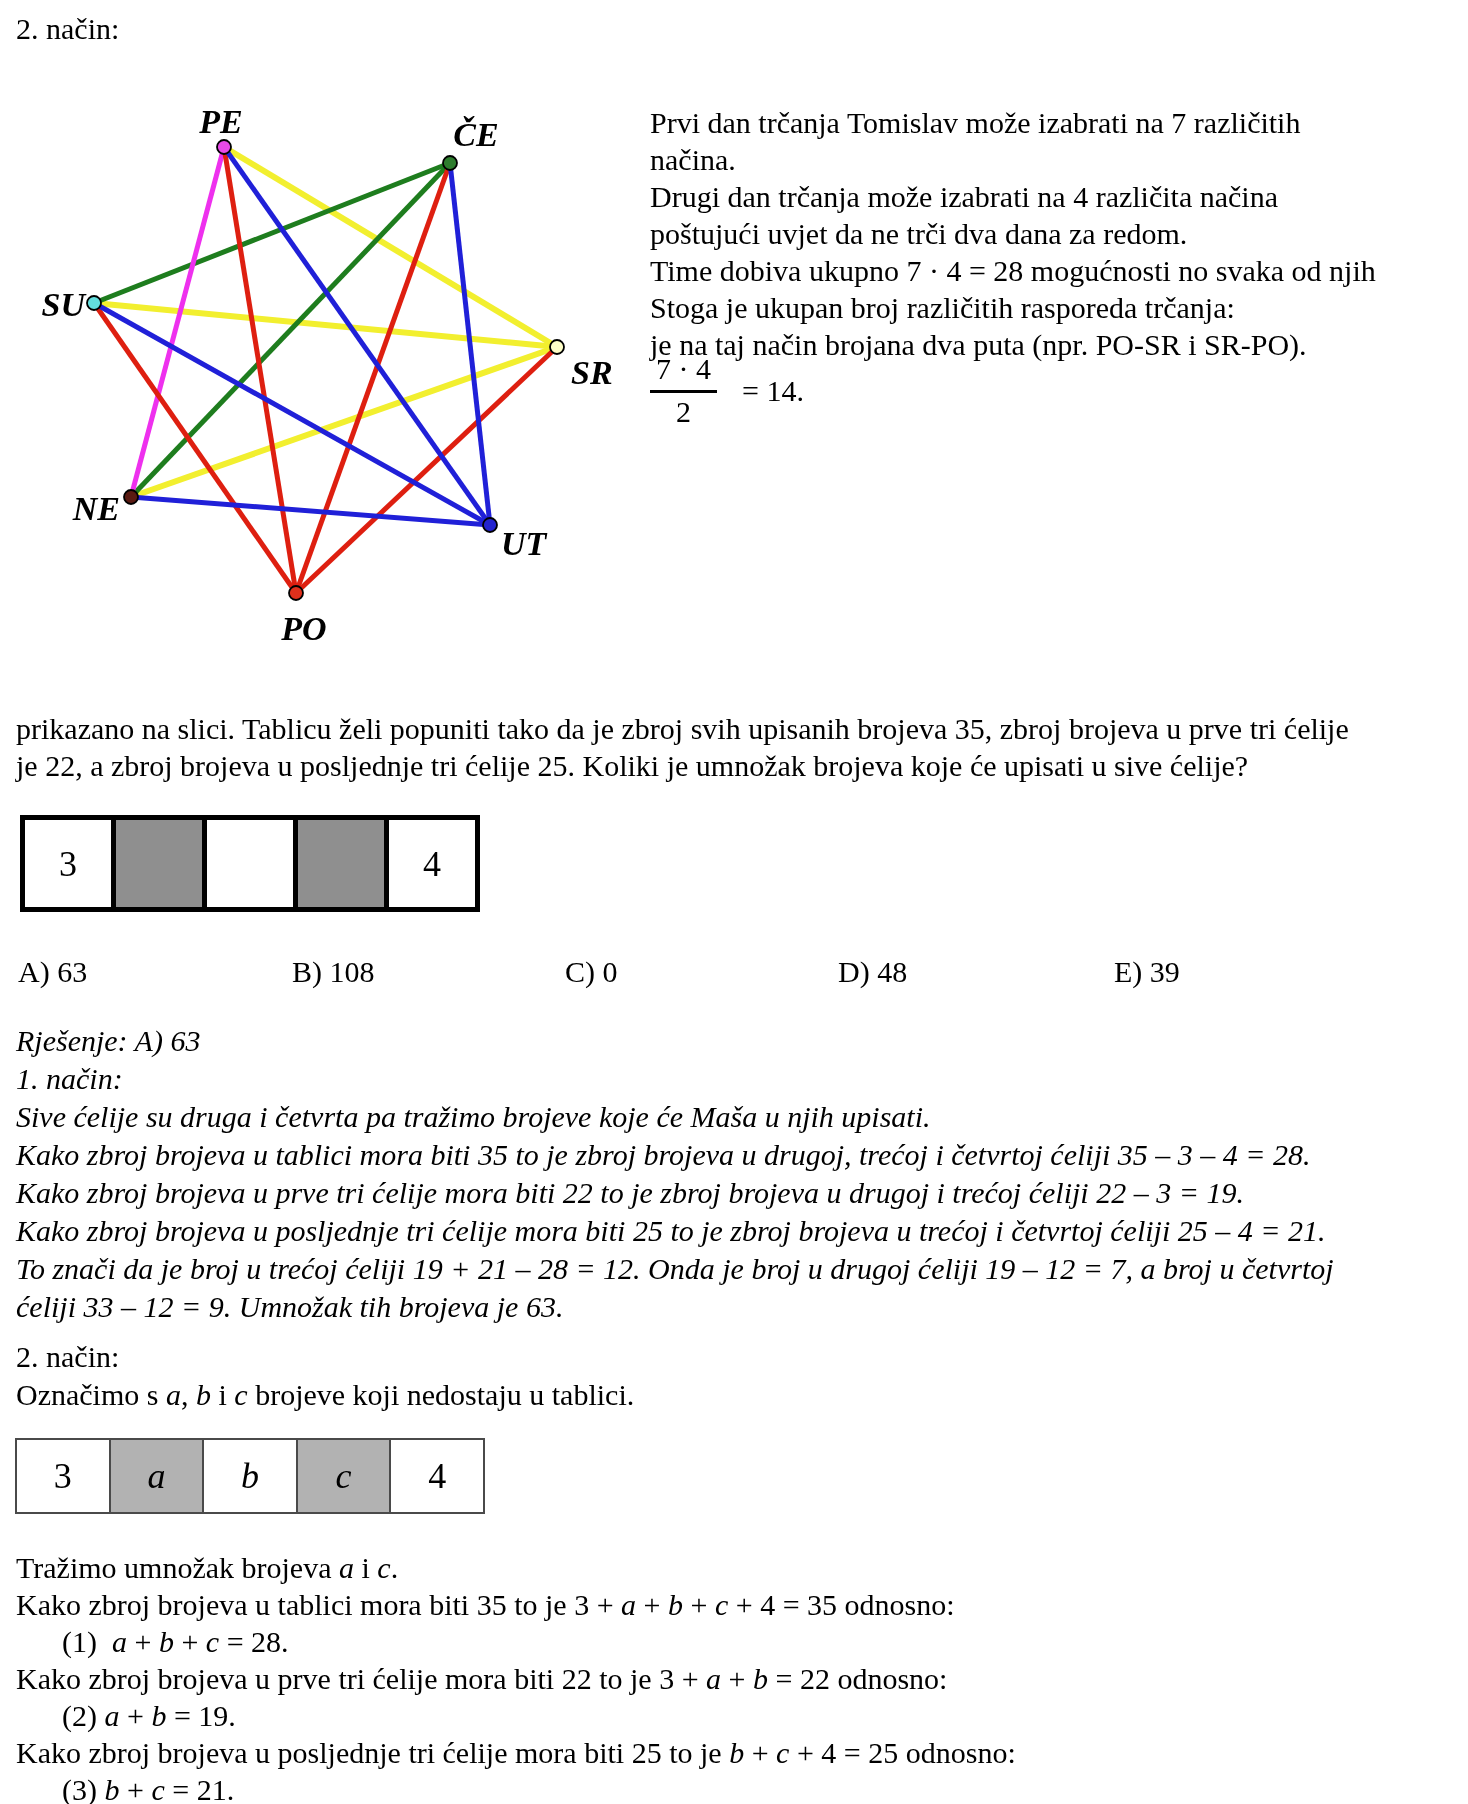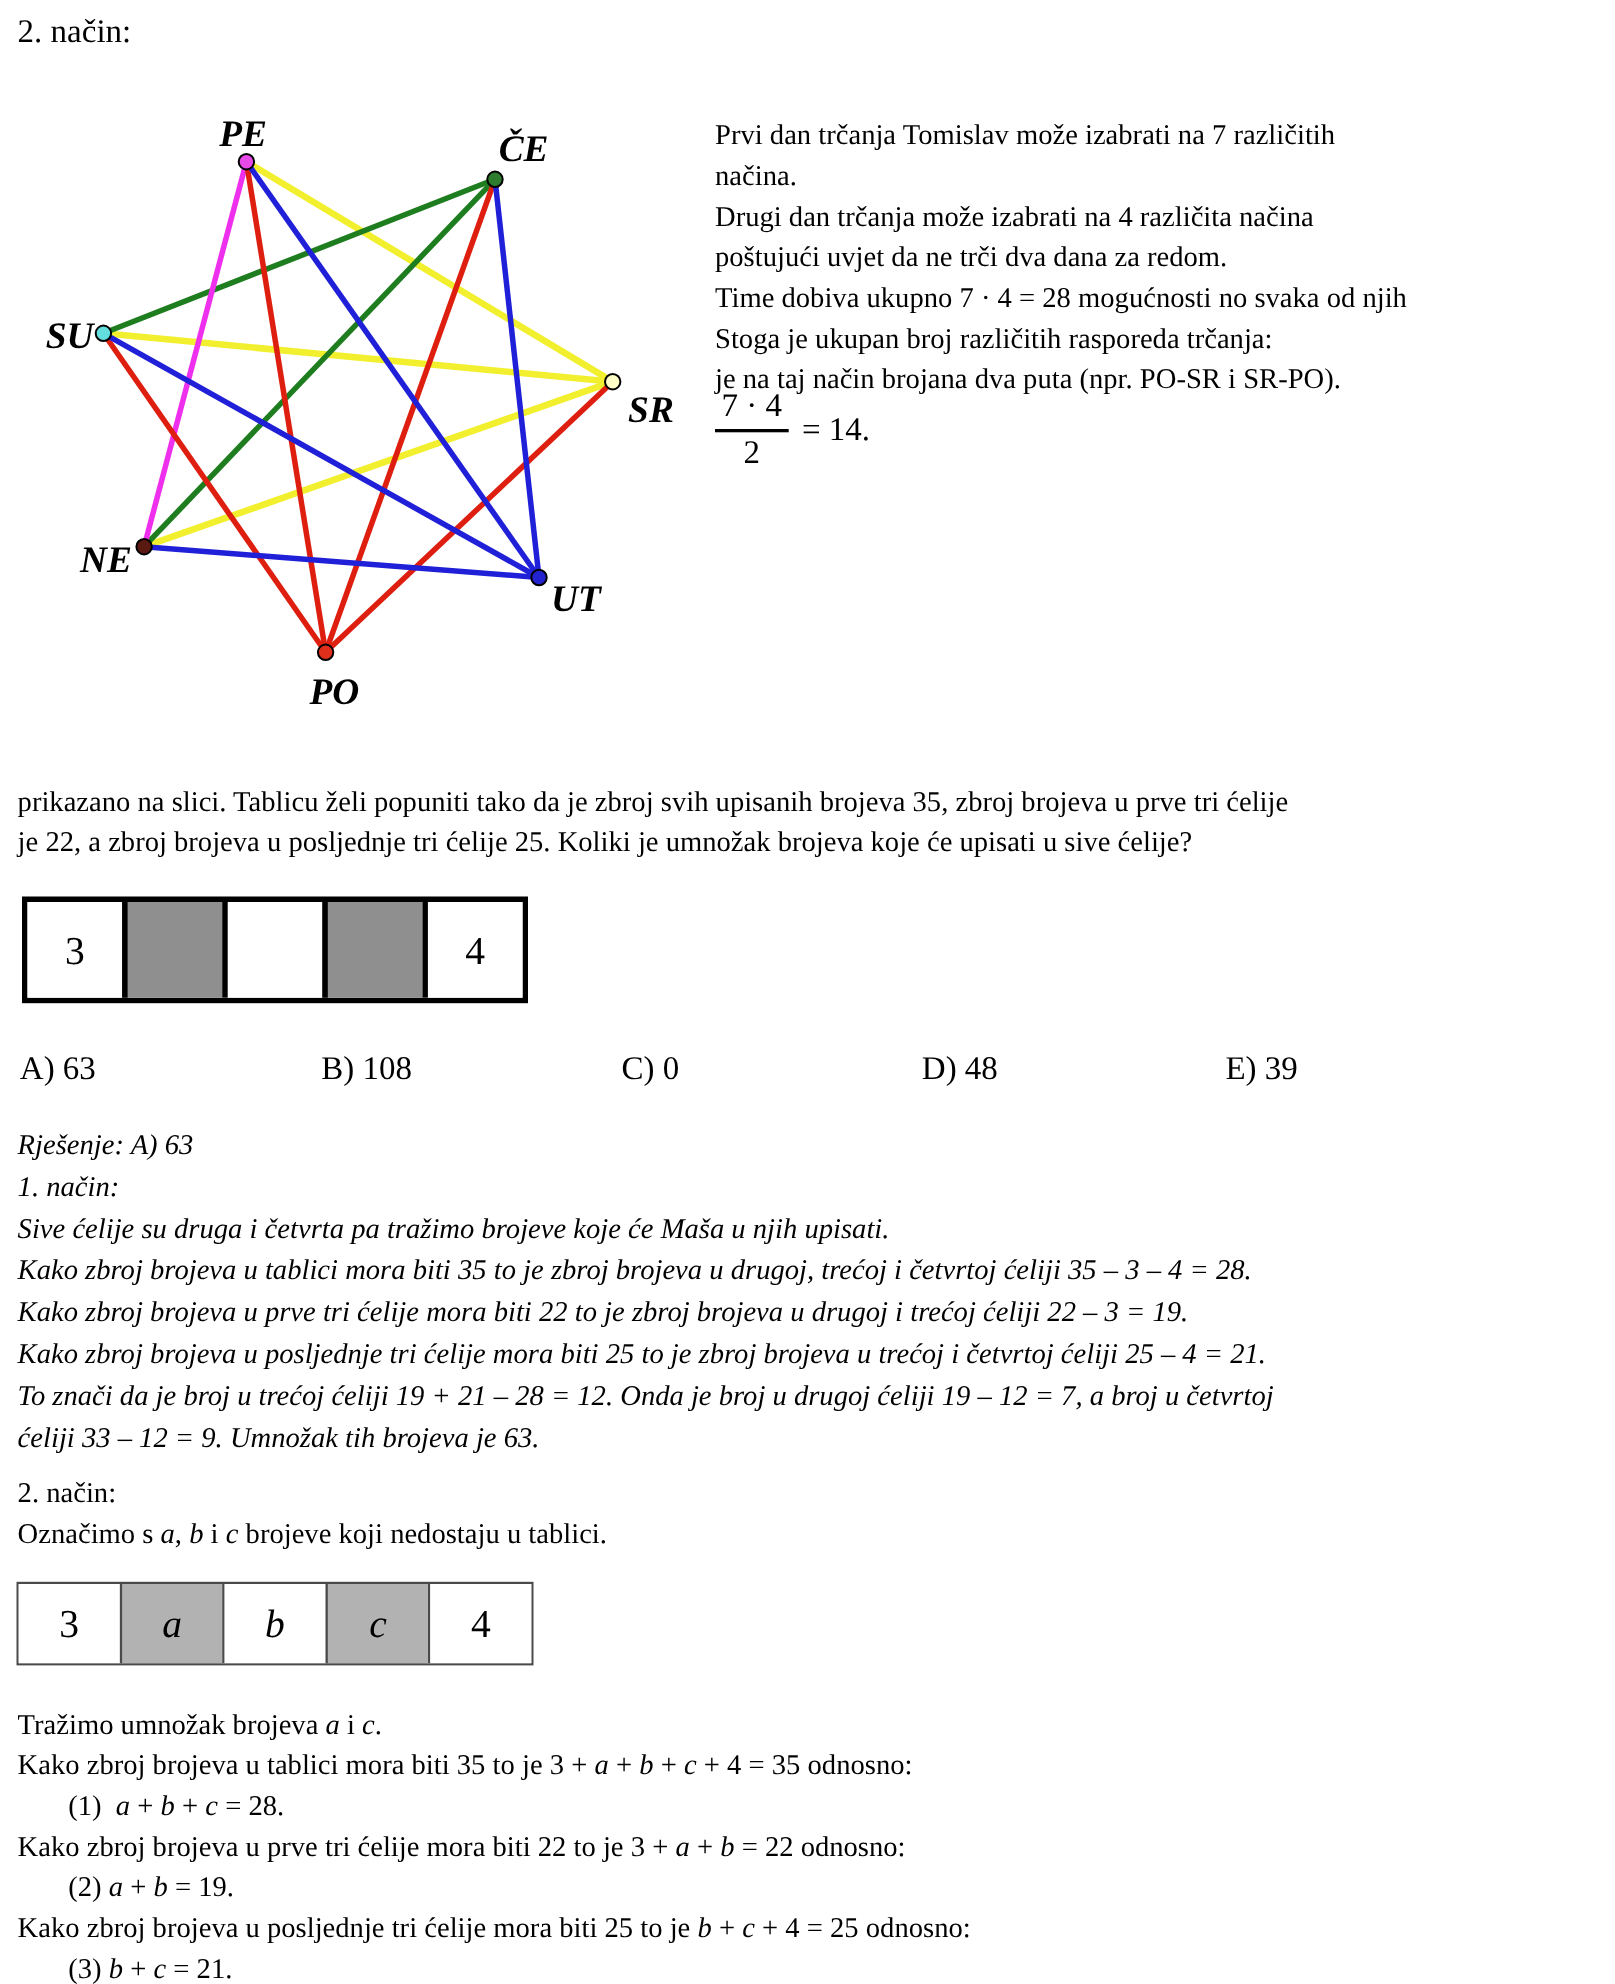--- a/index.html
+++ b/index.html
@@ -1,24 +1,24 @@
 <!DOCTYPE html>
 <html><head>
 <meta charset="utf-8">
 <style>
   html,body{margin:0;padding:0;background:#ffffff;color:#000;}
   body{width:1468px;height:1804px;position:relative;overflow:hidden;
        font-family:"Liberation Serif","DejaVu Serif",serif;}
   .abs{position:absolute;}
-  .line{white-space:pre;font-size:26px;line-height:37px;}
+  .line{white-space:pre;font-size:30px;line-height:37px;}
   #top-label{left:16px;top:10px;font-size:30px;}
   #figure{left:0;top:0;width:660px;height:680px;position:absolute;}
   #right-text{left:650px;top:104px;}
   #right-text .line{line-height:37px;}
-  #fracrow{left:650px;top:352px;display:flex;align-items:center;gap:12px;font-size:30px;}
+  #fracrow{left:650px;top:352px;display:flex;align-items:center;gap:25px;font-size:30px;}
   .frac{display:flex;flex-direction:column;align-items:center;}
   .frac .num{padding:0 6px 4px;border-bottom:3px solid #000;}
   .frac .den{padding-top:2px;}
   #problem{left:16px;top:710px;}
   #problem .line{line-height:37px;}
   .ntable{display:flex;box-sizing:border-box;}
   #table1{left:20px;top:815px;width:460px;height:97px;border:5px solid #000;}
   #table1 .cell{flex:1;display:flex;align-items:center;justify-content:center;
                 font-size:36px;border-left:5px solid #000;background:#fff;}
   #table1 .cell:first-child{border-left:none;}

